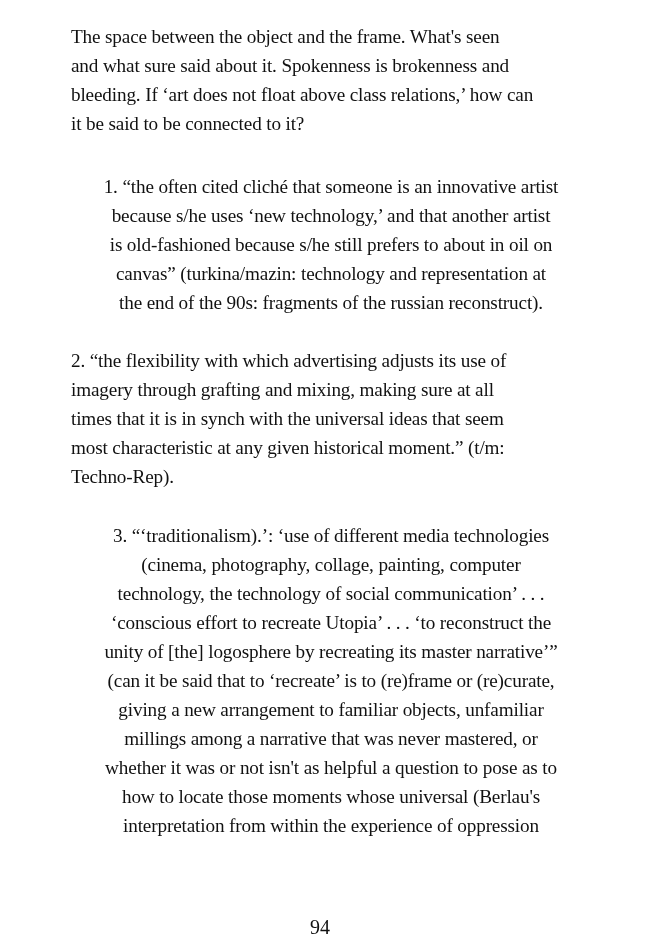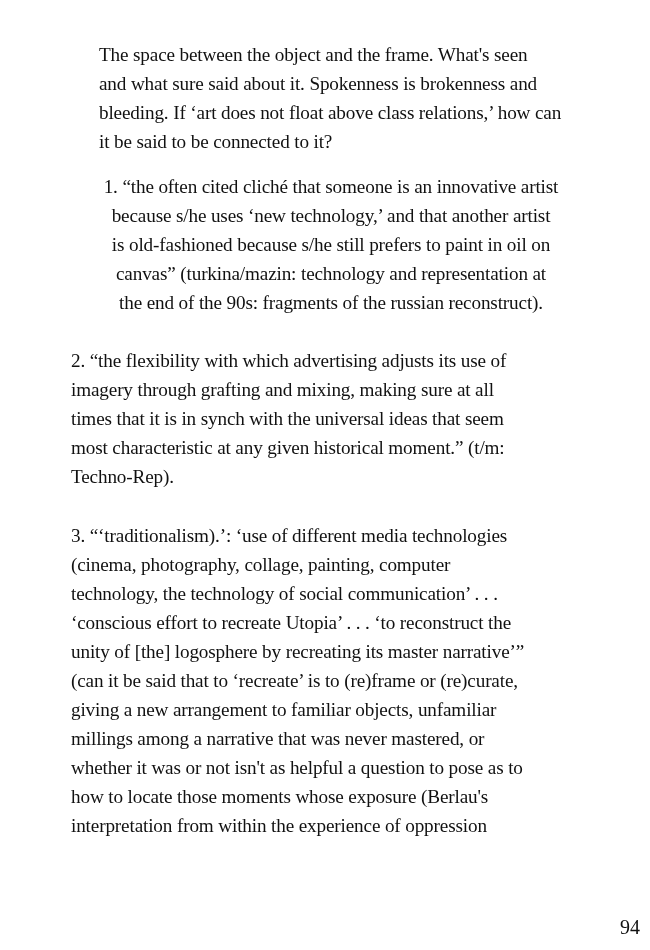--- a/index.html
+++ b/index.html
@@ -27,50 +27,50 @@
       width: 520px;
     }
     .line {
       display: block;
       height: 29px;
       line-height: 29px;
       font-size: 19.2px;
       white-space: nowrap;
       letter-spacing: -0.15px;
     }
-    #para-0 { top: 40px; margin-left: 28px; }
+    #para-0 { top: 22px; }
     #para-1 { top: 172px; text-align: center; }
     #para-2 { top: 346px; }
-    #para-3 { top: 521px; }
+    #para-3 { top: 521px; text-align: center; }
     .page-number {
       position: absolute;
       top: 913px;
       left: 0;
       width: 640px;
-      text-align: right;
+      text-align: center;
       font-size: 20px;
       line-height: 28px;
     }
   </style>
 </head>
 <body>
 
 <div class="page">
 
   <div class="text-block" id="para-0">
     <span class="line">The space between the object and the frame. What's seen</span>
     <span class="line">and what sure said about it. Spokenness is brokenness and</span>
     <span class="line">bleeding. If ‘art does not float above class relations,’ how can</span>
     <span class="line">it be said to be connected to it?</span>
   </div>
 
   <div class="text-block" id="para-1">
     <span class="line">1. “the often cited cliché that someone is an innovative artist</span>
     <span class="line">because s/he uses ‘new technology,’ and that another artist</span>
-    <span class="line">is old-fashioned because s/he still prefers to paint in oil on</span>
+    <span class="line">is old-fashioned because s/he still prefers to about in oil on</span>
     <span class="line">canvas” (turkina/mazin: technology and representation at</span>
     <span class="line">the end of the 90s: fragments of the russian reconstruct).</span>
   </div>
 
   <div class="text-block" id="para-2">
     <span class="line">2. “the flexibility with which advertising adjusts its use of</span>
     <span class="line">imagery through grafting and mixing, making sure at all</span>
     <span class="line">times that it is in synch with the universal ideas that seem</span>
     <span class="line">most characteristic at any given historical moment.” (t/m:</span>
     <span class="line">Techno-Rep).</span>
@@ -79,19 +79,19 @@
   <div class="text-block" id="para-3">
     <span class="line">3. “‘traditionalism).’: ‘use of different media technologies</span>
     <span class="line">(cinema, photography, collage, painting, computer</span>
     <span class="line">technology, the technology of social communication’ . . .</span>
     <span class="line">‘conscious effort to recreate Utopia’ . . . ‘to reconstruct the</span>
     <span class="line">unity of [the] logosphere by recreating its master narrative’”</span>
     <span class="line">(can it be said that to ‘recreate’ is to (re)frame or (re)curate,</span>
     <span class="line">giving a new arrangement to familiar objects, unfamiliar</span>
     <span class="line">millings among a narrative that was never mastered, or</span>
     <span class="line">whether it was or not isn't as helpful a question to pose as to</span>
-    <span class="line">how to locate those moments whose exposure (Berlau's</span>
+    <span class="line">how to locate those moments whose universal (Berlau's</span>
     <span class="line">interpretation from within the experience of oppression</span>
   </div>
 
   <div class="page-number">94</div>
 
 </div>
 
 </body></html>

